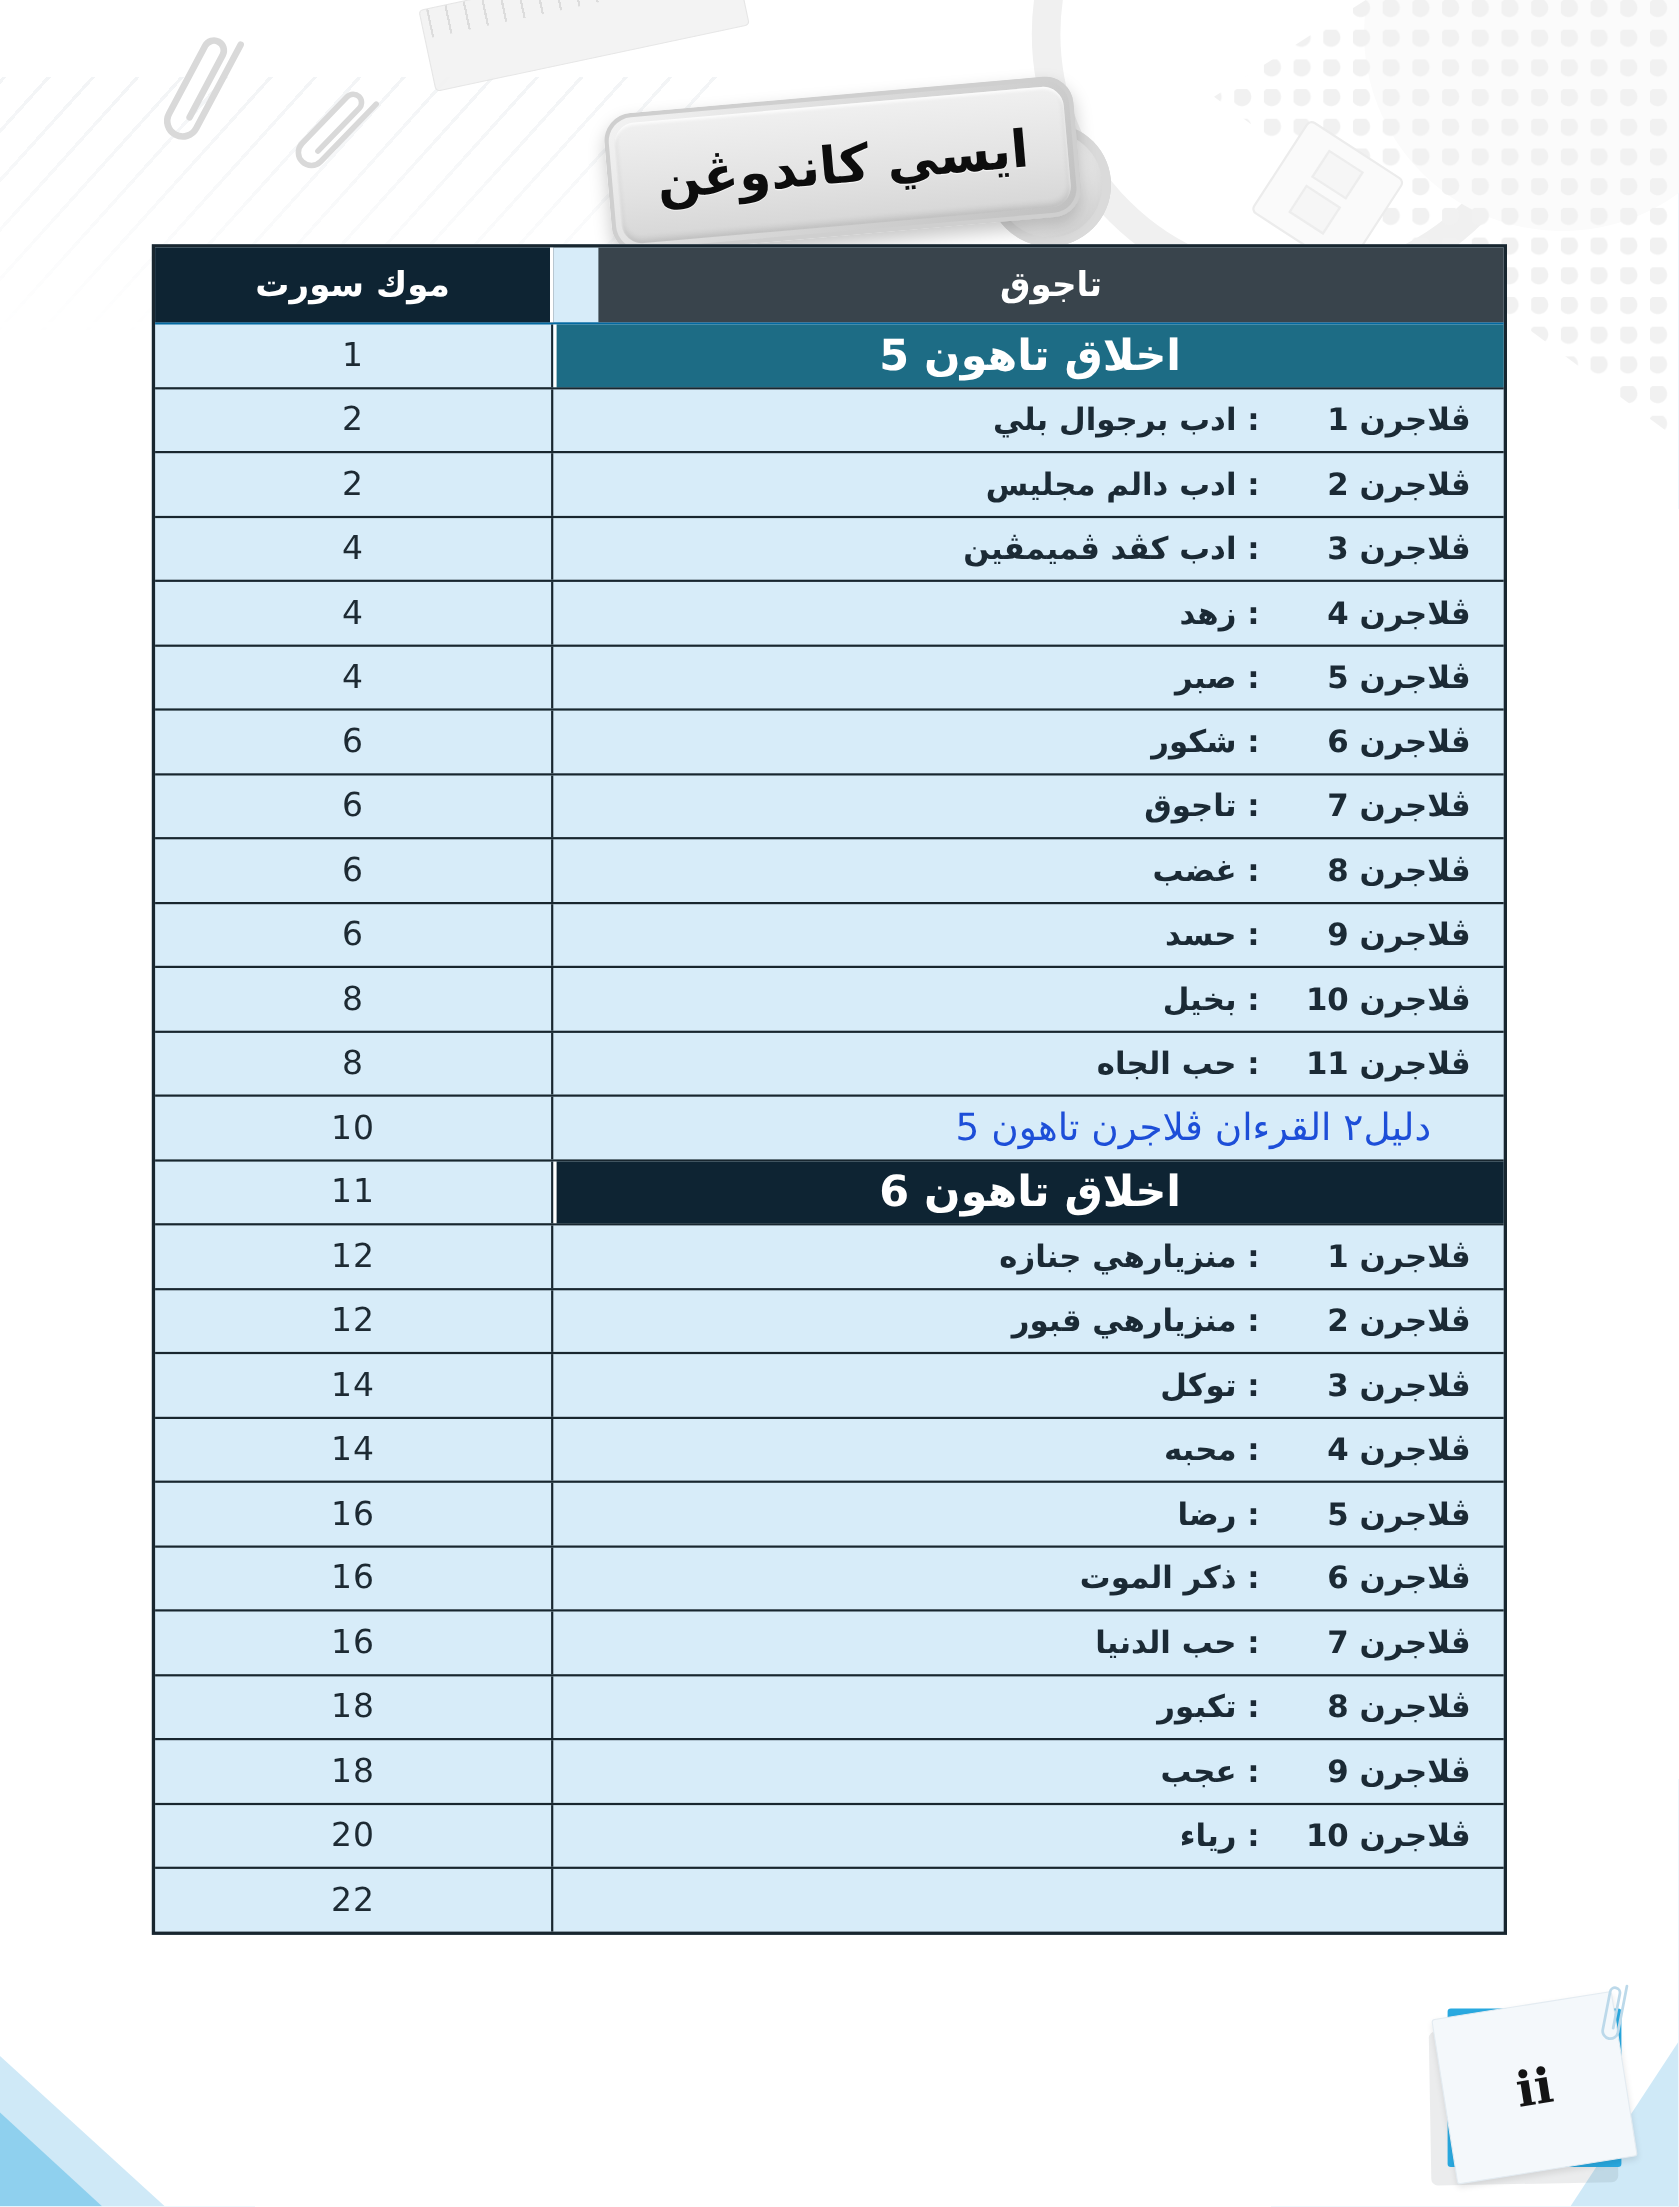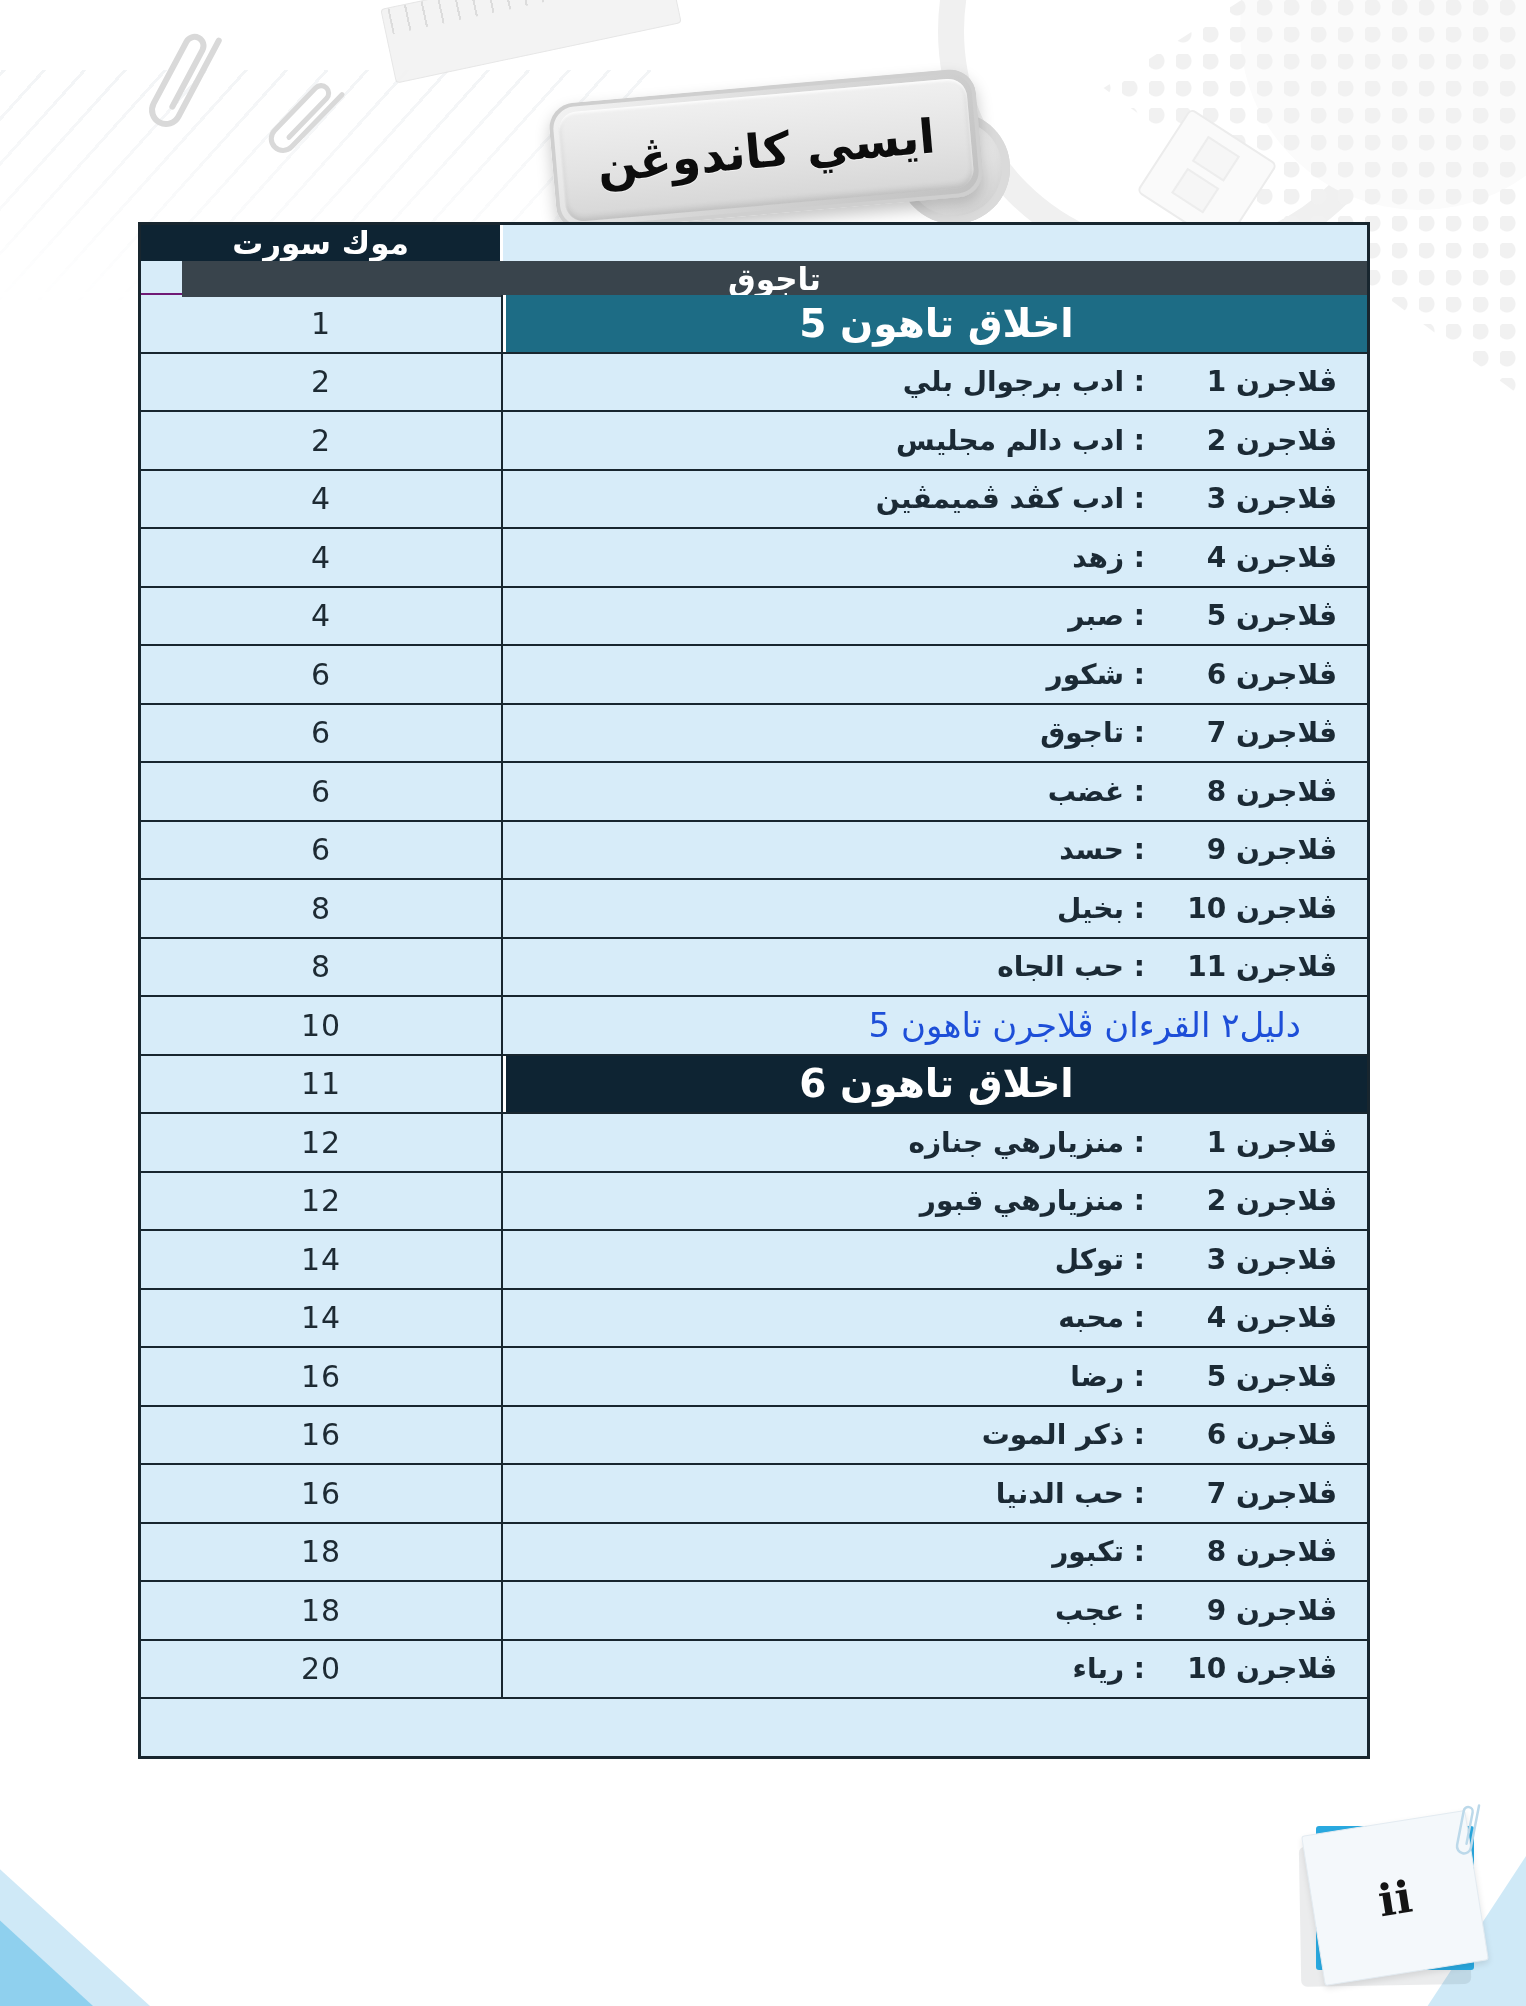--- a/index.html
+++ b/index.html
@@ -84,21 +84,21 @@
     font-size:47px;font-weight:bold;color:#0d0d0d;
     text-shadow:0 1px 0 rgba(255,255,255,.6);
   }
 
   
   .toc-table{
     position:absolute;left:138px;top:222px;width:1232px;
     border:3px solid #18262f;background:#d7ecf9;
     box-sizing:border-box;
   }
-  .t-header{display:flex;height:68px;border-bottom:2px solid #701a75;flex-direction:column;}
+  .t-header{display:flex;height:68px;border-bottom:2px solid #0369a1;}
   .t-hcell{
     display:flex;align-items:center;justify-content:center;
     color:#ffffff;font-size:31px;font-weight:bold;direction:rtl;
   }
   .h-page{width:362px;background:#0e2433;border-right:3px solid #ffffff;box-sizing:border-box;}
   .h-title{flex:1;background:#39444c;margin-left:41px;}
 
   .t-row{display:flex;height:56.5px;}
   .t-row + .t-row{border-top:2px solid #18262f;}
   .page-cell{
@@ -328,20 +328,21 @@
         </div>
       </div>
       <div class="t-row">
         <div class="page-cell">20</div>
         <div class="title-cell lesson-cell">
           <div class="lesson-label">ڤلاجرن 10</div>
           <div class="lesson-topic">: رياء</div>
         </div>
       </div>
       <div class="t-row">
+        <div class="page-cell">22</div>
       </div>
     </div>
 </div>
 
 <div class="page-note">
   <div class="note-shadow"></div>
   <div class="note-blue"></div>
   <div class="note-paper">
     <span class="roman">ii</span>
   </div>

